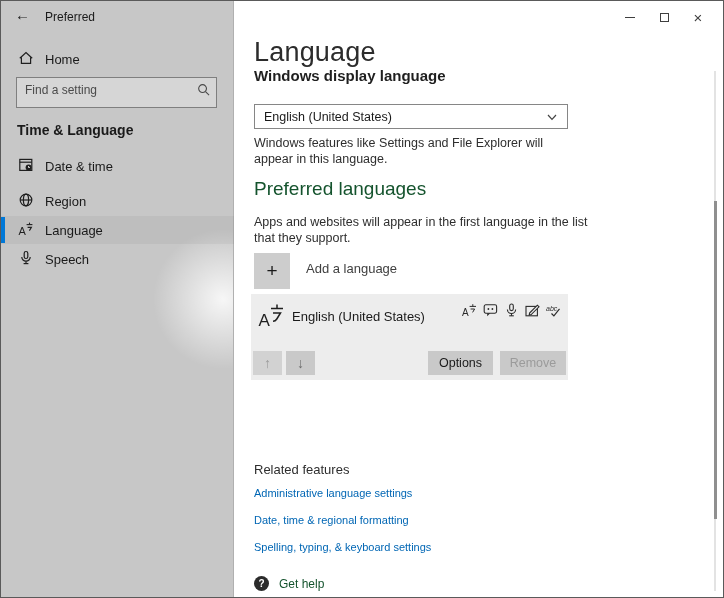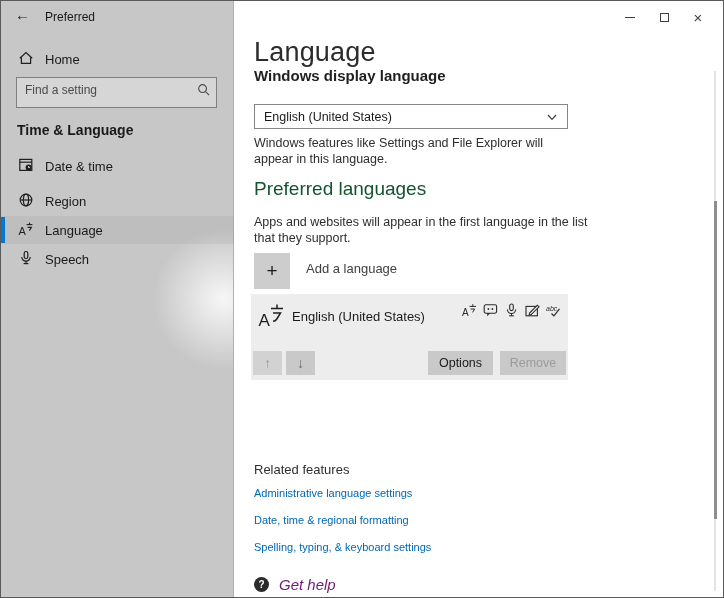--- a/index.html
+++ b/index.html
@@ -79,21 +79,21 @@
   .btn-down { left:35px; width:29px; color:#6e6e6e; font-size:14px; }
   .btn-options { left:177px; width:65px; }
   .btn-remove { left:249px; width:66px; color:#9b9b9b; }
   
   .related-heading { position:absolute; left:253px; top:461px; font-size:13px; color:#2e2e2e; }
   .link { position:absolute; left:253px; font-size:11px; color:#0066b4; cursor:default; text-decoration:none; }
   .link-0 { top:486px; } .link-1 { top:513px; } .link-2 { top:540px; }
   .help-row { position:absolute; left:253px; top:575px; display:flex; align-items:center; gap:10px; }
   .help-icon { width:15px; height:15px; border-radius:50%; background:#2b2b2b; color:#fff;
     font-size:10px; font-weight:bold; display:flex; align-items:center; justify-content:center; }
-  .help-label { font-size:15px; color:#701a75;font-style:italic; }
+  .help-label { font-size:12px; color:#14532d; }
   
   .scroll-track { position:absolute; right:7px; top:70px; width:2px; height:520px; background:#e3e3e3; }
   .scroll-thumb { position:absolute; right:6px; top:200px; width:3px; height:318px; background:#8f8f8f; }
   svg { display:block; }
 </style>
 </head>
 <body>
 
 <div class="window">
 

